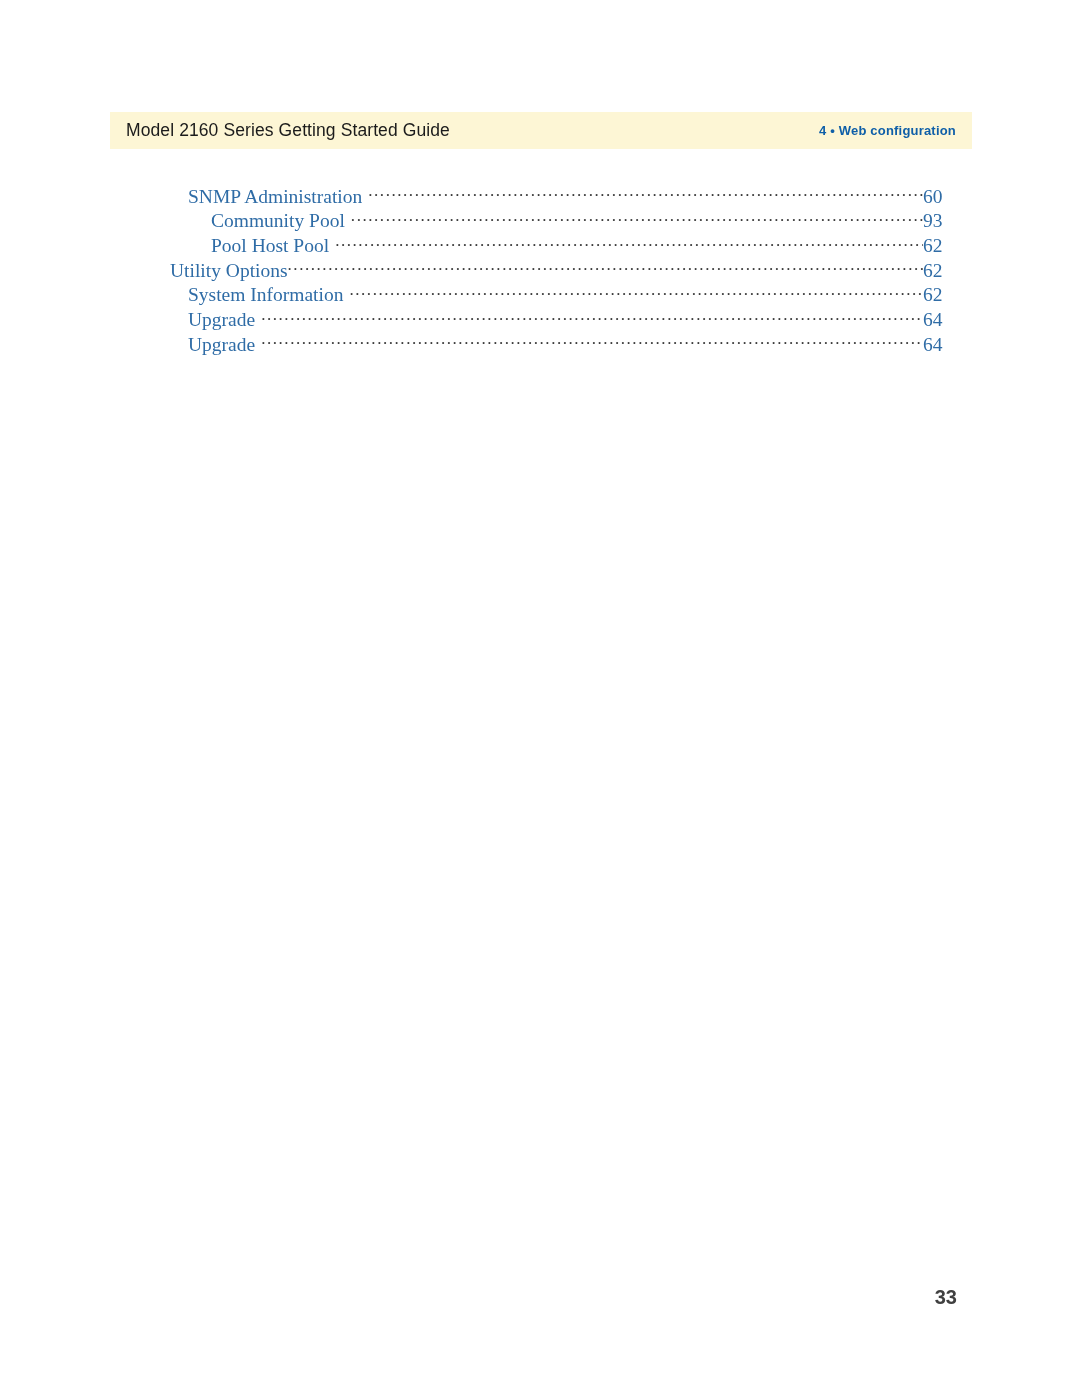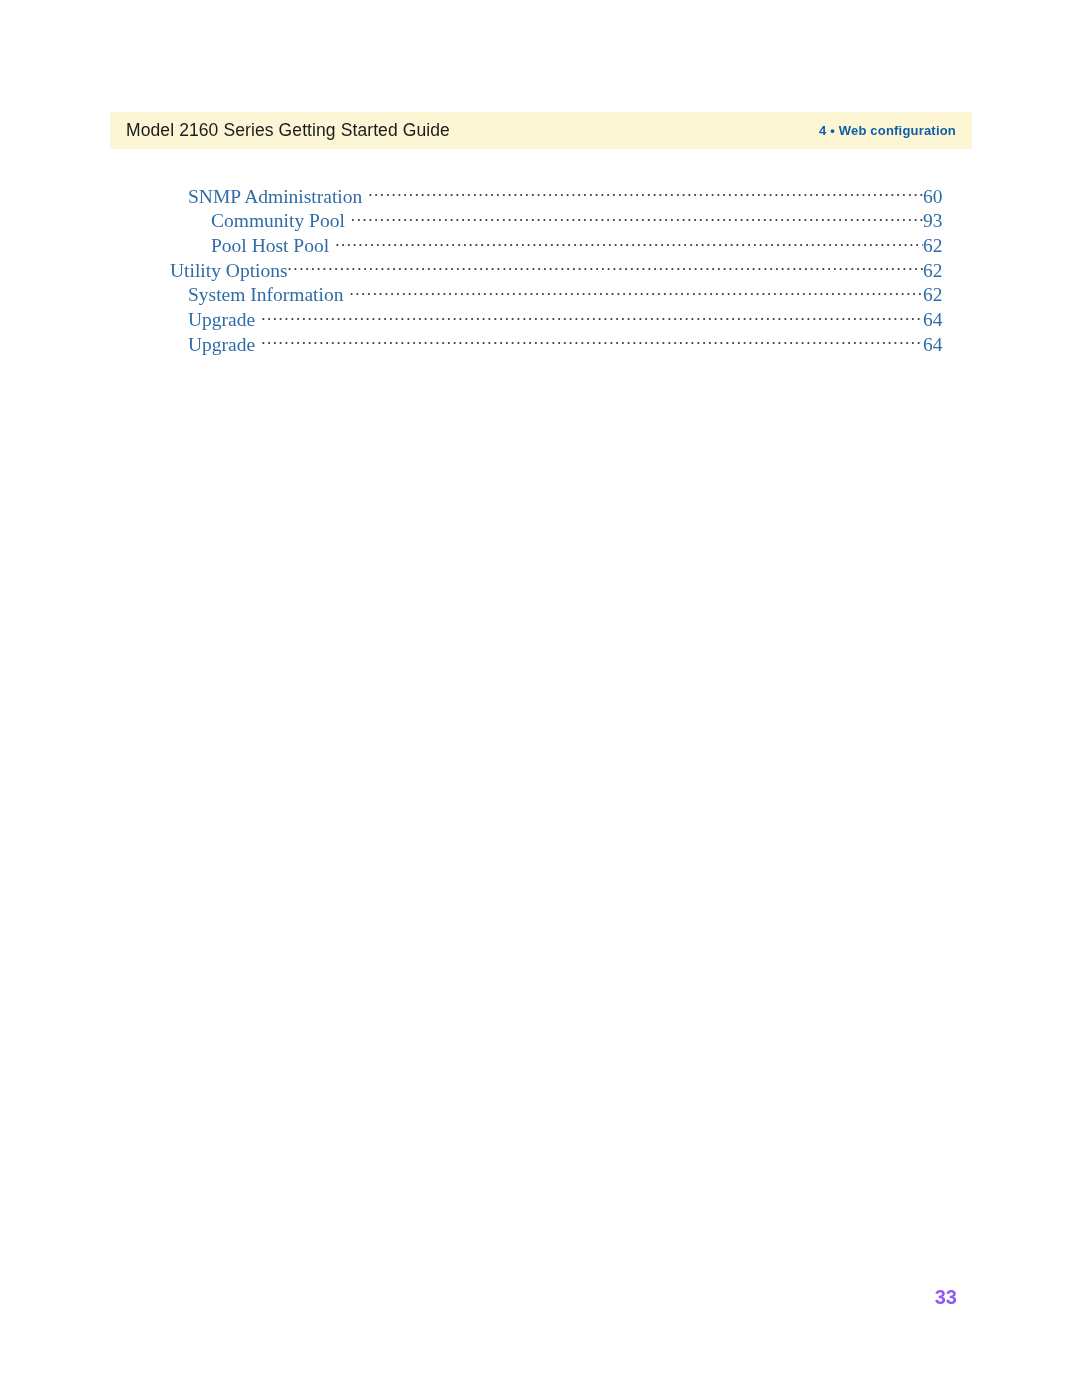--- a/index.html
+++ b/index.html
@@ -110,21 +110,21 @@
   
   .folio {
     position: absolute;
     left: 0;
     top: 1286px;
     width: 957px;
     text-align: right;
     font-family: "Liberation Sans", sans-serif;
     font-size: 20px;
     font-weight: bold;
-    color: #8b5cf6;
+    color: #404040;
   }
 </style>
 </head>
 <body>
 
 <div class="page">
 
   <div class="header-band">
     <span class="header-left">Model 2160 Series Getting Started Guide</span>
     <span class="header-right">4 • Web configuration</span>

